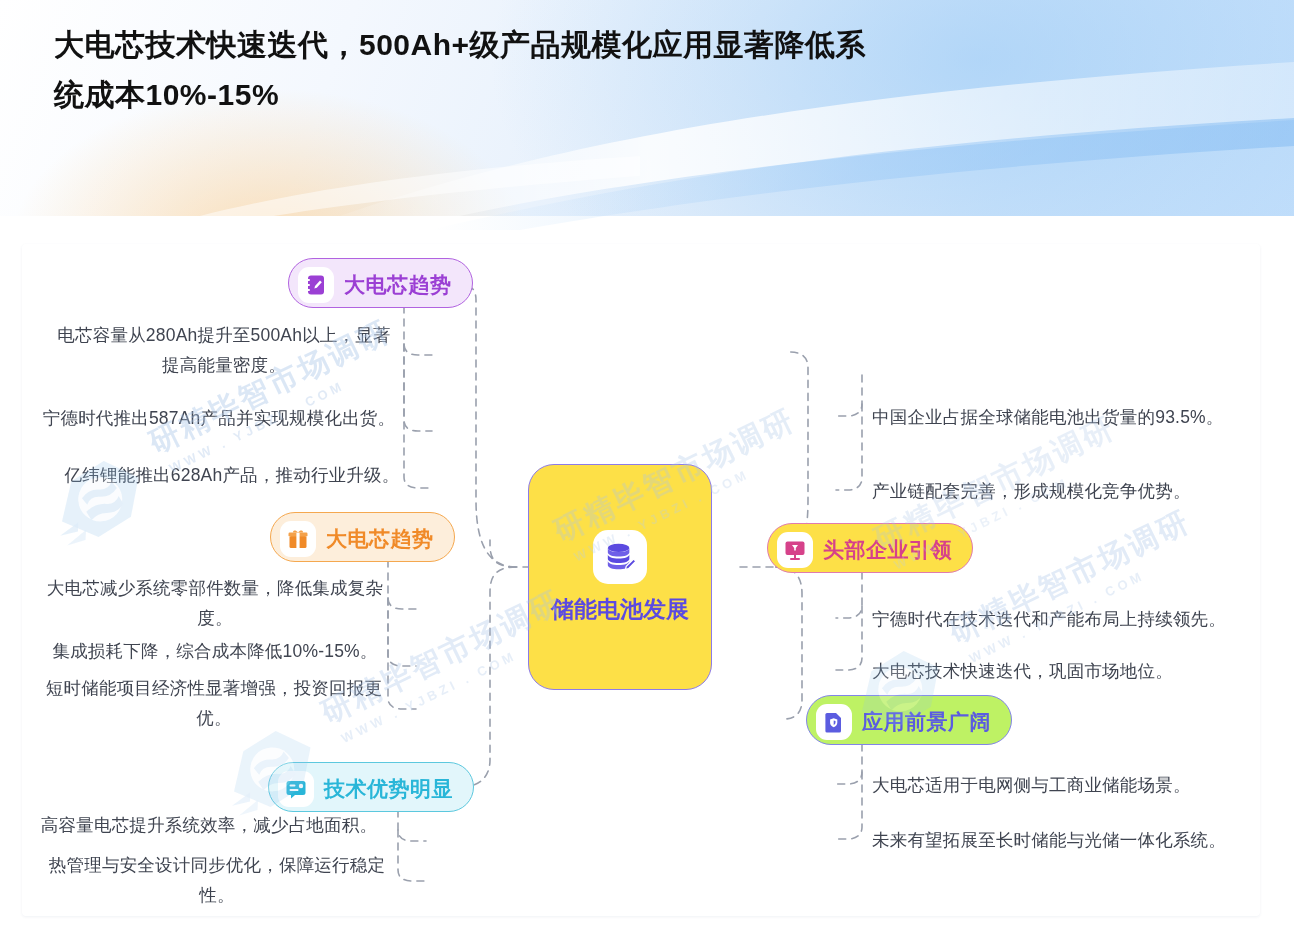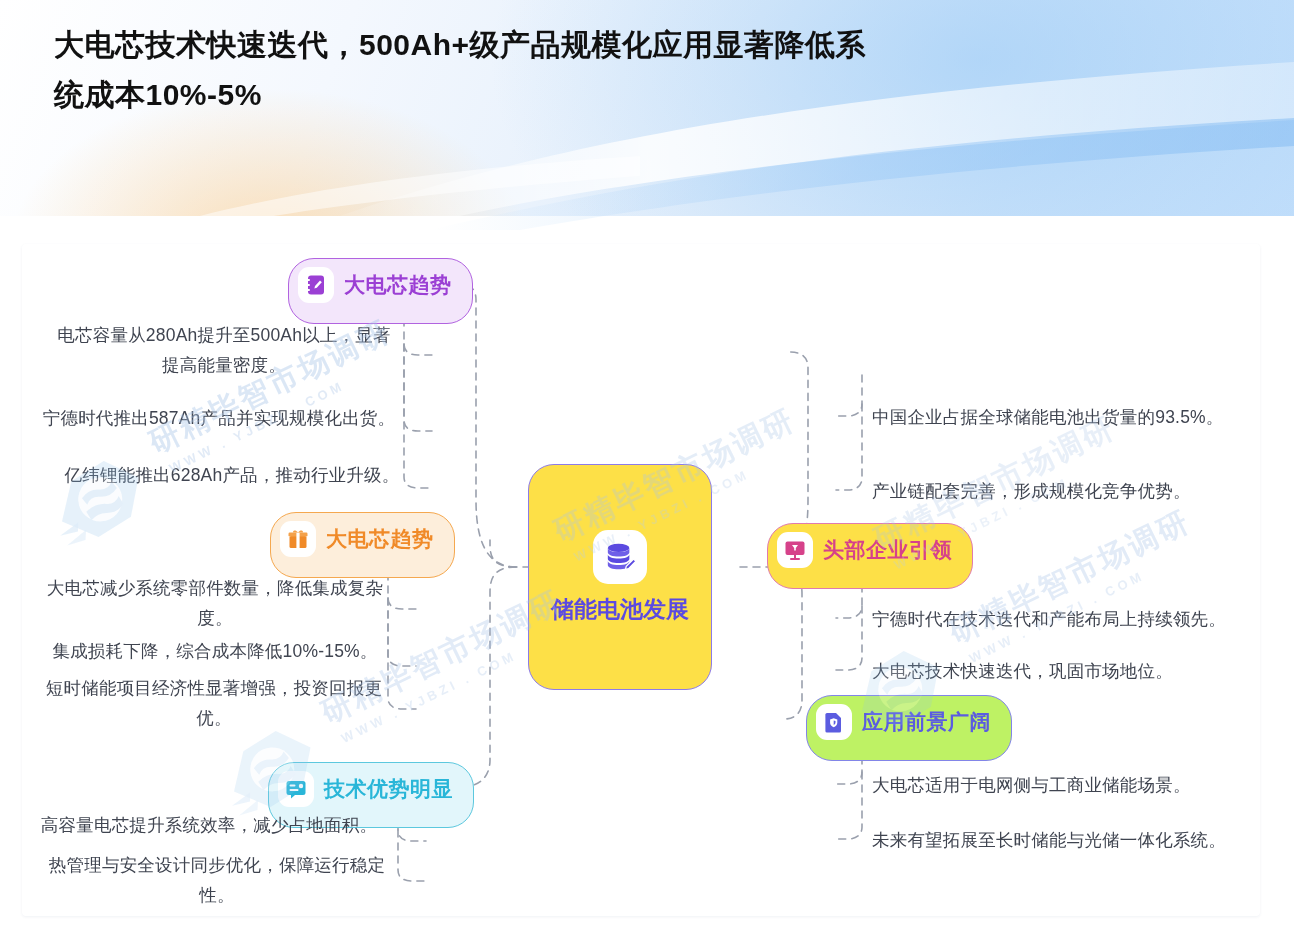--- a/index.html
+++ b/index.html
@@ -69,21 +69,21 @@
     width: 1294px; height: 934px;
     pointer-events: none;
   }
 
   
   .node {
     position: absolute;
     display: flex;
     align-items: center;
     gap: 10px;
-    padding: 8px 20px 20px 9px;
+    padding: 8px 20px 4px 9px;
     border-radius: 26px;
     border: 1.6px solid transparent;
     white-space: nowrap;
   }
   .node .ico {
     width: 36px; height: 36px;
     border-radius: 11px;
     background: #ffffff;
     display: flex;
     align-items: center;
@@ -182,21 +182,21 @@
         </linearGradient>
       </defs>
       <path d="M 300 230 C 520 150 780 95 1294 62 L 1294 120 C 820 150 560 190 400 230 Z" fill="url(#sw1)"></path>
       <path d="M 430 230 C 650 178 900 140 1294 118 L 1294 146 C 930 168 690 200 520 230 Z" fill="url(#sw2)" opacity="0.55"></path>
       <path d="M 150 230 C 260 196 420 170 640 156 L 640 176 C 430 192 280 212 200 230 Z" fill="#ffffff" opacity="0.5"></path>
     </svg>
   </div>
 
   <div class="title-wrap">
     <div class="title-line">大电芯技术快速迭代，500Ah+级产品规模化应用显著降低系</div>
-    <div class="title-line">统成本10%-5%</div>
+    <div class="title-line">统成本10%-15%</div>
   </div>
 
   <div class="card"></div>
 
   <div class="canvas">
     <svg width="1294" height="934" viewBox="0 0 1294 934">
       <g fill="none" stroke="#9aa0ad" stroke-width="1.6" stroke-dasharray="7 6" stroke-linecap="round">
 
         <path d="M 556 567 L 516 567"></path>
         <path d="M 516 567 C 486 567 476 540 476 500 L 476 300 C 476 285 466 283 452 283"></path>

